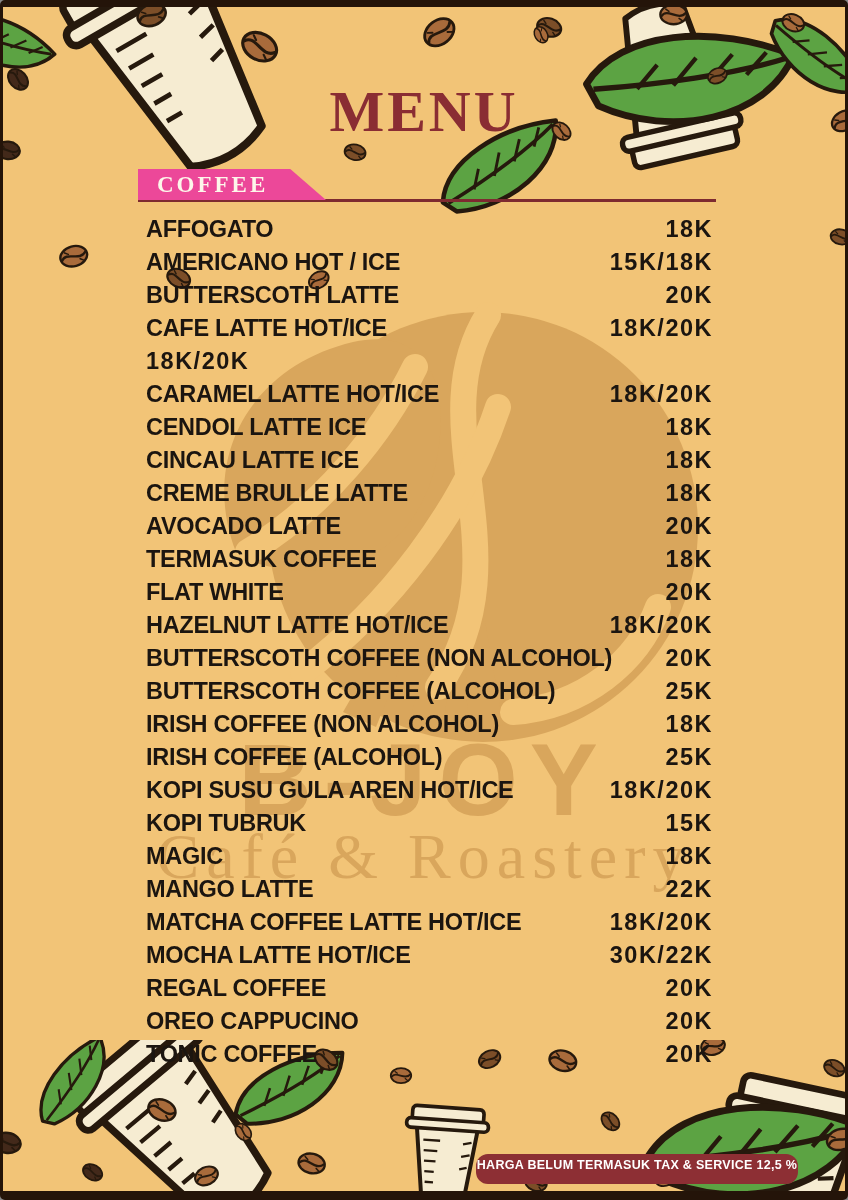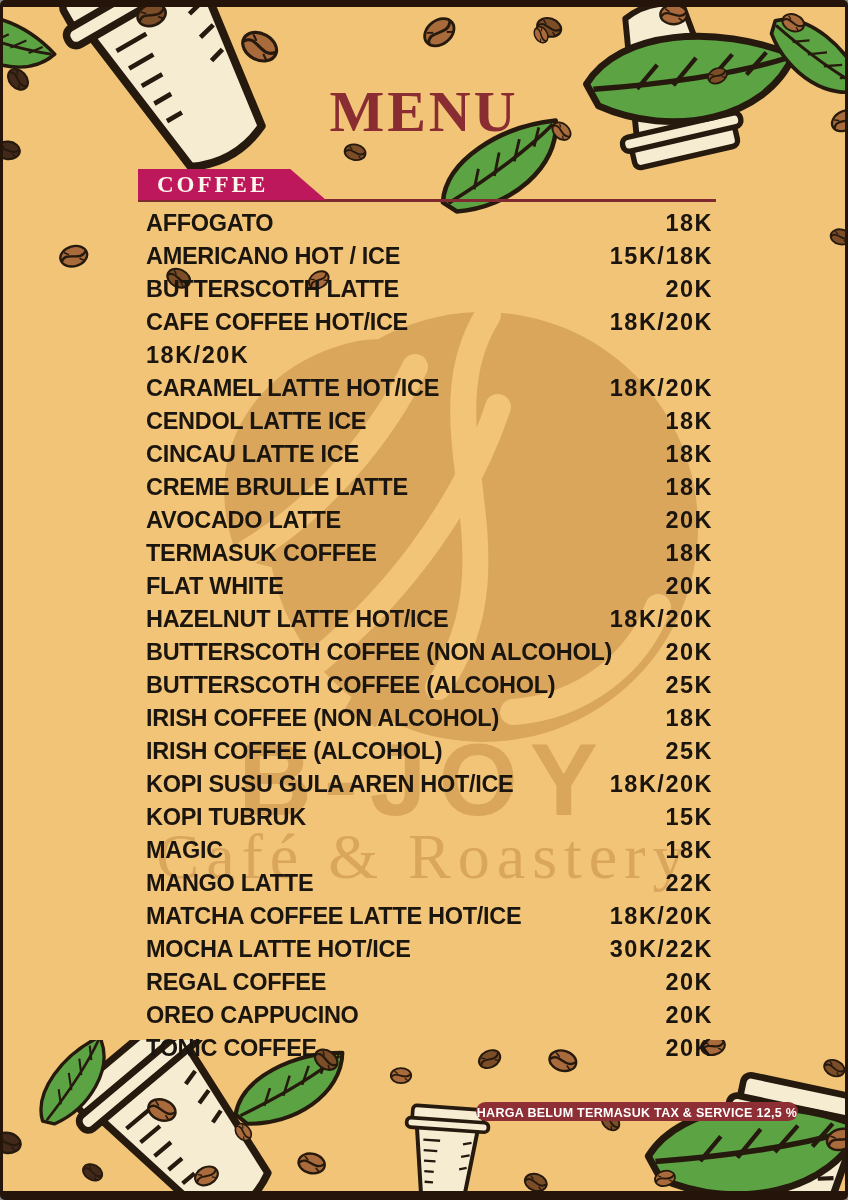--- a/index.html
+++ b/index.html
@@ -40,41 +40,41 @@
     margin:76px 0 0 0;
     text-align:center;
     font-family:"Liberation Serif",serif;
     font-weight:700;font-size:58px;line-height:1;
     letter-spacing:3px;color:#8a2d33;
   }
   .section-wrap{position:relative;margin:28px 0 0 135px;width:578px;}
   .section-banner{
     position:relative;
     width:188px;height:31px;
-    background:#be185d;
+    background:#ec4899;
     clip-path:polygon(0 0,81% 0,100% 100%,0 100%);
     color:#fdf6ea;
     font-family:"Liberation Serif",serif;font-weight:700;
     font-size:23px;line-height:31px;
     letter-spacing:3px;
     padding-left:19px;box-sizing:border-box;
   }
   .section-rule{width:578px;height:3px;background:#7e2a30;margin-top:-1px;}
-  .items{margin:5px 0 0 143px;width:567px;}
+  .items{margin:11px 0 0 143px;width:567px;}
   .item-row{
     display:flex;justify-content:space-between;align-items:baseline;
     height:33px;
     font-weight:700;font-size:23.5px;line-height:33px;
     color:#1b1510;letter-spacing:-0.3px;
   }
   .item-price{letter-spacing:1.5px;white-space:nowrap;}
   
   .tax-pill{
-    position:absolute;left:473px;top:1095px;z-index:3;
-    width:322px;height:19px;
+    position:absolute;left:473px;top:1147px;z-index:3;
+    width:322px;height:30px;
     background:#8d2f34;border-radius:12px;
     color:#ffffff;
     font-weight:700;font-size:12.5px;line-height:23px;
     text-align:center;letter-spacing:0.3px;
     white-space:nowrap;
   }
   .svg-defs{position:absolute;width:0;height:0;overflow:hidden;}
 </style>
 </head>
 <body>
@@ -289,21 +289,21 @@
         </div>
         <div class="item-row">
           <span class="item-name">AMERICANO HOT / ICE</span>
           <span class="item-price">15K/18K</span>
         </div>
         <div class="item-row">
           <span class="item-name">BUTTERSCOTH LATTE</span>
           <span class="item-price">20K</span>
         </div>
         <div class="item-row">
-          <span class="item-name">CAFE COFFEE HOT/ICE</span>
+          <span class="item-name">CAFE LATTE HOT/ICE</span>
           <span class="item-price">18K/20K</span>
         </div>
         <div class="item-row">
           <span class="item-price">18K/20K</span>
         </div>
         <div class="item-row">
           <span class="item-name">CARAMEL LATTE HOT/ICE</span>
           <span class="item-price">18K/20K</span>
         </div>
         <div class="item-row">

